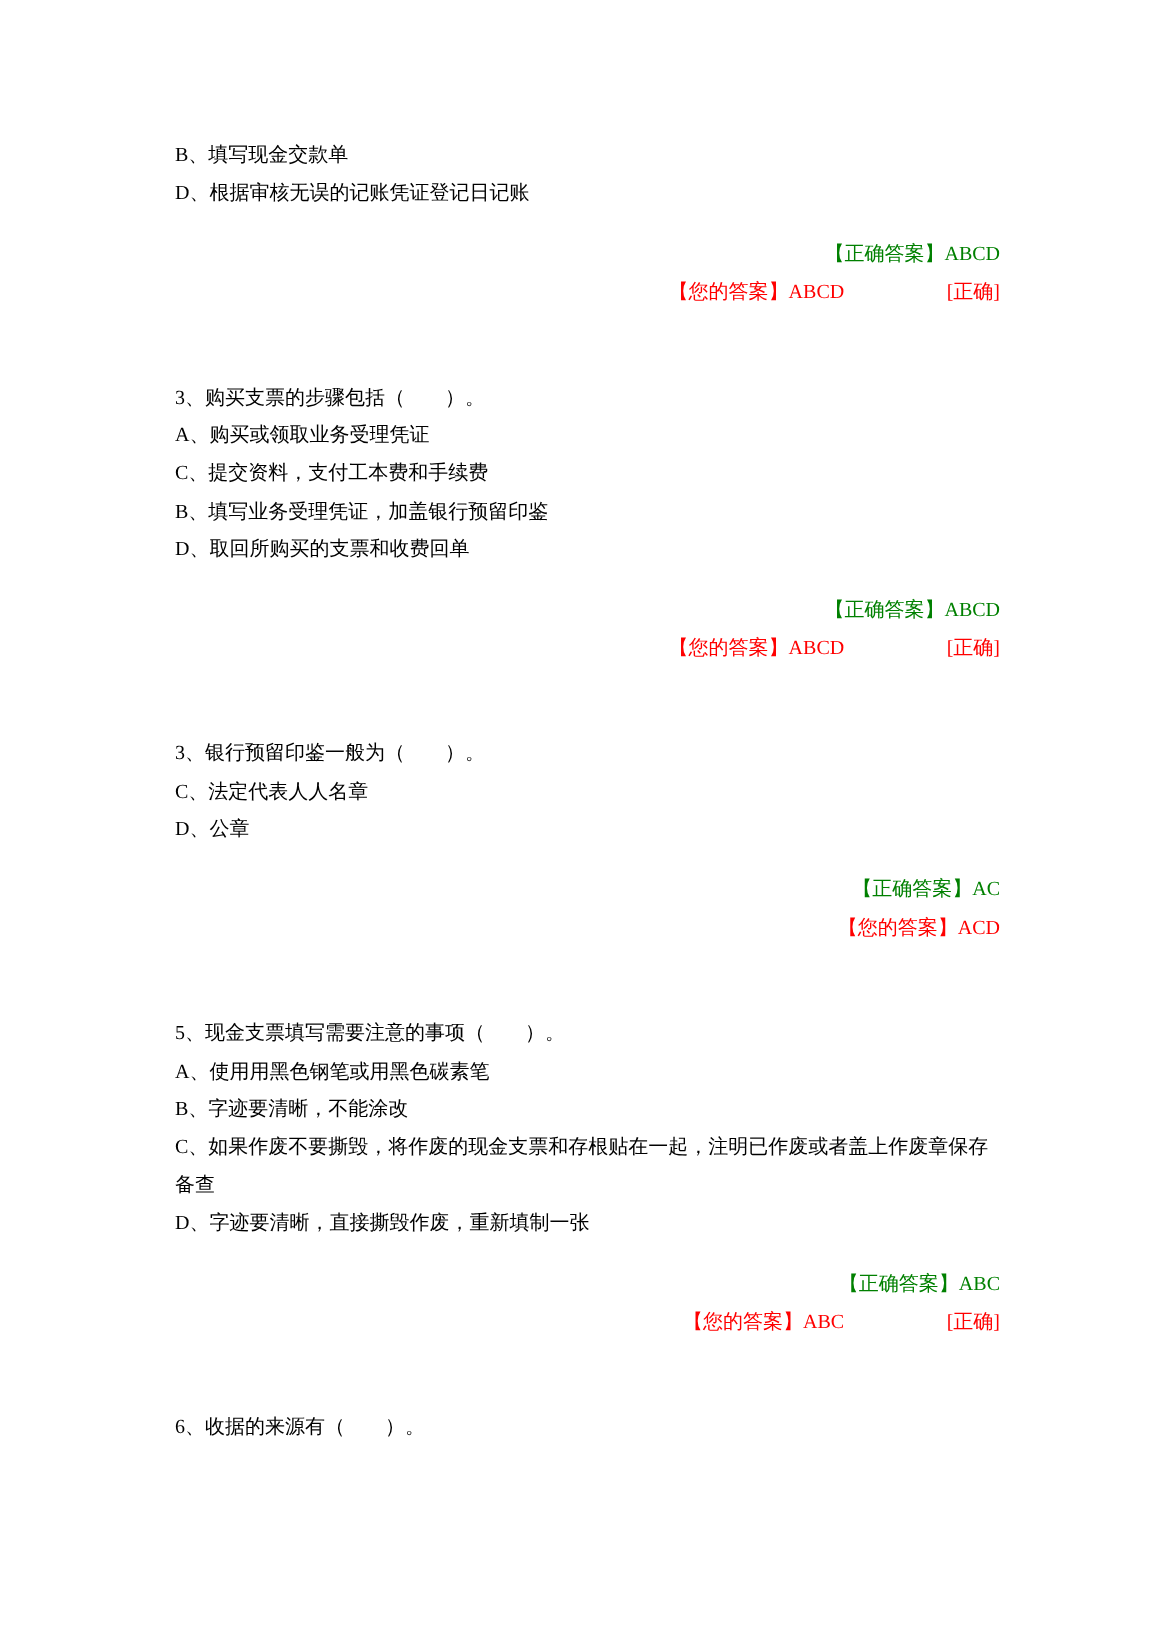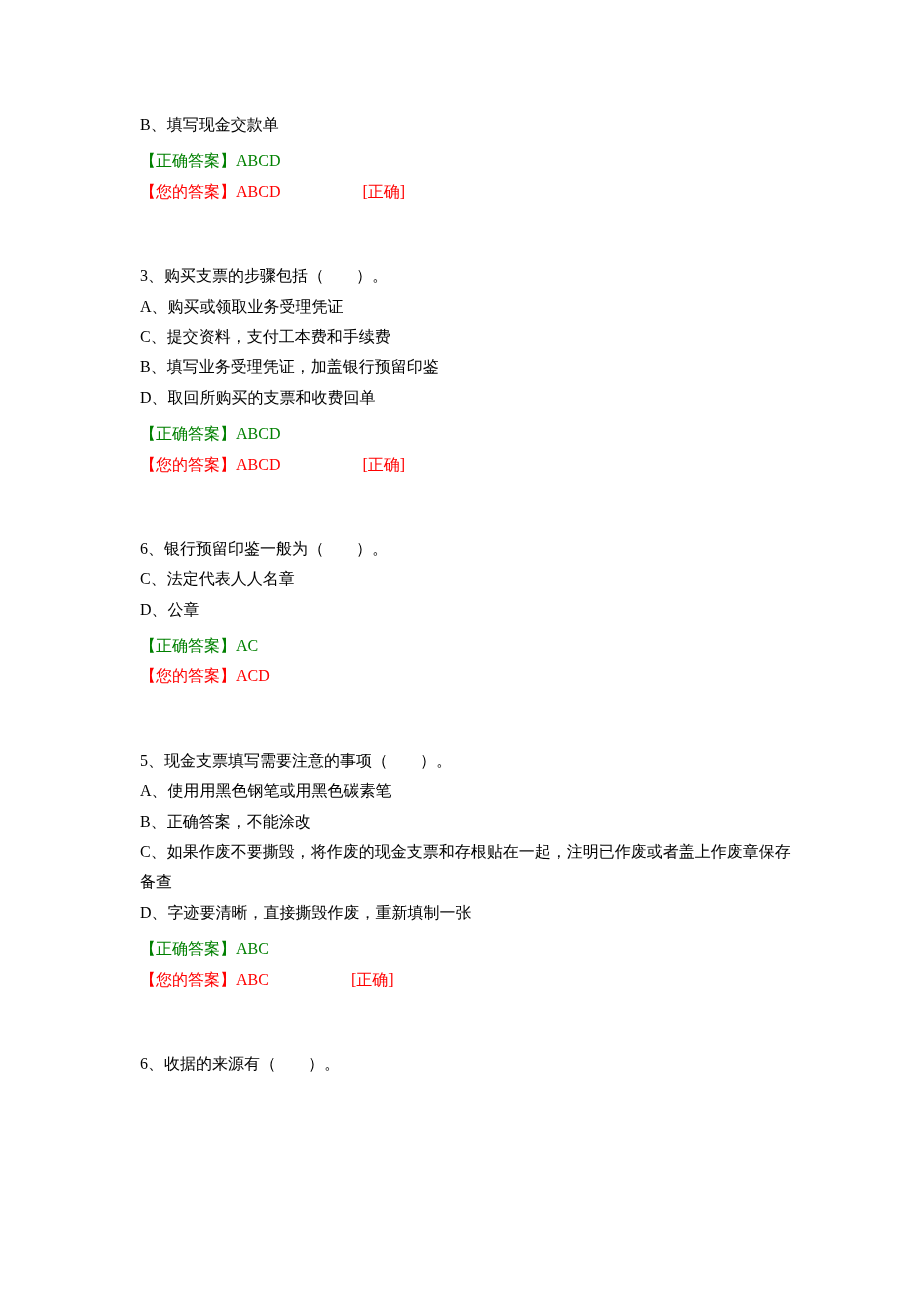--- a/index.html
+++ b/index.html
@@ -16,21 +16,22 @@
       padding: 110px 120px 60px 140px;
       width: 920px;
     }
     .question-block {
       margin-bottom: 54px;
     }
     .option-line, .question-line {
       color: #000;
     }
     .answer-section {
-      margin-top: 6px;
+      margin-top: 18px;
+      text-align: right;
     }
     .correct-answer-label {
       color: #008000;
     }
     .correct-answer-value {
       color: #008000;
     }
     .your-answer-label {
       color: #ff0000;
     }
@@ -43,20 +44,21 @@
     }
     .answer-line {
       white-space: nowrap;
     }
   </style>
 </head>
 <body>
 
 <div class="question-block">
   <div class="option-line">B、填写现金交款单</div>
+  <div class="option-line">D、根据审核无误的记账凭证登记日记账</div>
   <div class="answer-section">
     <div class="answer-line">
       <span class="correct-answer-label">【正确答案】</span><span class="correct-answer-value">ABCD</span>
     </div>
     <div class="answer-line">
       <span class="your-answer-label">【您的答案】</span><span class="your-answer-value">ABCD</span><span class="status-correct">[正确]</span>
     </div>
   </div>
 </div>
 
@@ -70,37 +72,37 @@
     <div class="answer-line">
       <span class="correct-answer-label">【正确答案】</span><span class="correct-answer-value">ABCD</span>
     </div>
     <div class="answer-line">
       <span class="your-answer-label">【您的答案】</span><span class="your-answer-value">ABCD</span><span class="status-correct">[正确]</span>
     </div>
   </div>
 </div>
 
 <div class="question-block">
-  <div class="question-line">6、银行预留印鉴一般为（　　）。</div>
+  <div class="question-line">3、银行预留印鉴一般为（　　）。</div>
   <div class="option-line">C、法定代表人人名章</div>
   <div class="option-line">D、公章</div>
   <div class="answer-section">
     <div class="answer-line">
       <span class="correct-answer-label">【正确答案】</span><span class="correct-answer-value">AC</span>
     </div>
     <div class="answer-line">
       <span class="your-answer-label">【您的答案】</span><span class="your-answer-value">ACD</span>
     </div>
   </div>
 </div>
 
 <div class="question-block">
   <div class="question-line">5、现金支票填写需要注意的事项（　　）。</div>
   <div class="option-line">A、使用用黑色钢笔或用黑色碳素笔</div>
-  <div class="option-line">B、正确答案，不能涂改</div>
+  <div class="option-line">B、字迹要清晰，不能涂改</div>
   <div class="option-line">C、如果作废不要撕毁，将作废的现金支票和存根贴在一起，注明已作废或者盖上作废章保存备查</div>
   <div class="option-line">D、字迹要清晰，直接撕毁作废，重新填制一张</div>
   <div class="answer-section">
     <div class="answer-line">
       <span class="correct-answer-label">【正确答案】</span><span class="correct-answer-value">ABC</span>
     </div>
     <div class="answer-line">
       <span class="your-answer-label">【您的答案】</span><span class="your-answer-value">ABC</span><span class="status-correct">[正确]</span>
     </div>
   </div>

